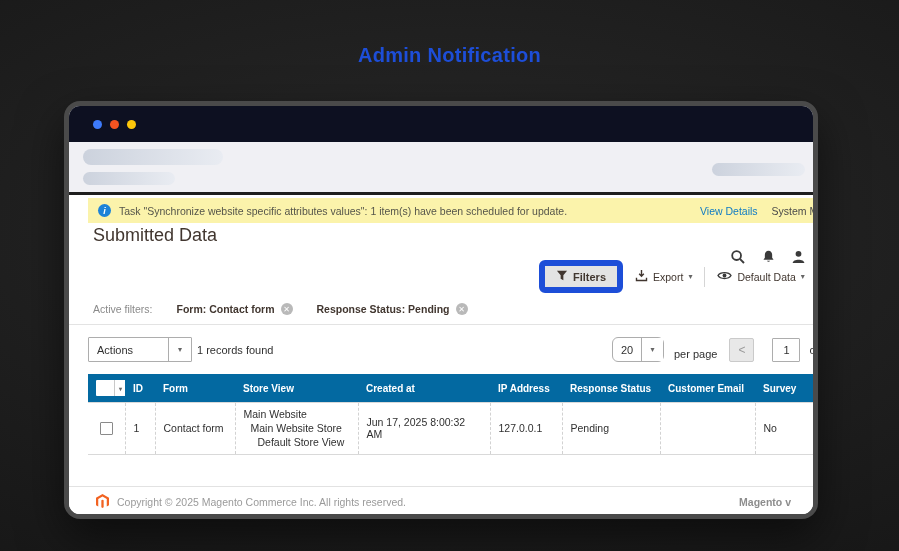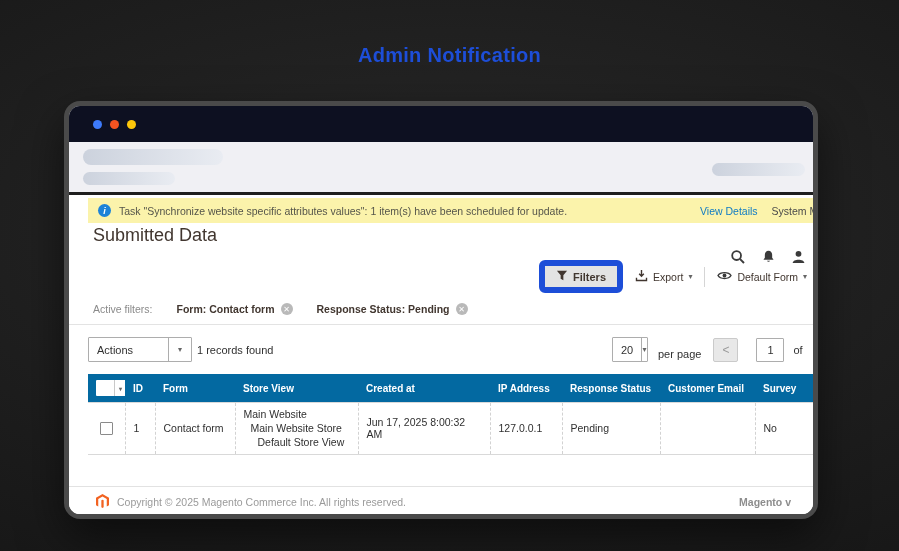--- a/index.html
+++ b/index.html
@@ -64,21 +64,21 @@
   
   .controls-row { position:relative; margin:12px 0 0 19px; width:740px; display:flex; align-items:center; height:25px; }
   .fake-select { display:flex; align-items:center; background:#fff; border:1px solid #adadad; border-radius:1px; height:25px; }
   .sel-label { padding:0 8px; font-size:11px; color:#303030; }
   .sel-arrow { width:23px; align-self:stretch; border-left:1px solid #adadad; display:flex;
     align-items:center; justify-content:center; font-size:8px; color:#666; background:#fff; }
   .actions-select { width:104px; }
   .actions-select .sel-label { flex:1; }
   .records-found { margin-left:5px; font-size:11px; }
   .paging { position:absolute; left:524px; top:0; display:flex; align-items:center; white-space:nowrap; }
-  .perpage-select { width:36px; }
+  .perpage-select { width:52px;border-radius:6px; }
   .perpage-select .sel-label { flex:1; }
   .perpage-label { margin:8px 12px 0 10px; font-size:11px; }
   .page-prev { width:25px; height:24px; background:#e8e8e8; border:1px solid #cacaca; border-radius:2px;
     color:#9a9a9a; display:flex; align-items:center; justify-content:center; font-size:12px; margin-right:18px; }
   .page-input { width:28px; height:24px; border:1px solid #adadad; border-radius:1px; text-align:center;
     font-size:11px; font-family:"Liberation Sans",sans-serif; color:#303030; }
   .of-label { margin-left:9px; font-size:11px; }
   
   .grid-table { margin:12px 0 0 19px; width:740px; border-collapse:collapse; table-layout:fixed; }
   .grid-table th { background:#0369a1; color:#fff; font-size:10px; font-weight:bold; text-align:left;
@@ -176,21 +176,21 @@
         <span class="caret">▾</span>
       </div>
       <div class="tb-sep"></div>
       <div class="tb-group" style="margin-left:0">
         <span>
           <svg width="15" height="11" viewBox="0 0 15 11">
               <path d="M1 5.5 C3.2 1.6 11.8 1.6 14 5.5 C11.8 9.4 3.2 9.4 1 5.5 Z" fill="none" stroke="#3a3a3a" stroke-width="1.4"></path>
               <circle cx="7.5" cy="5.5" r="1.9" fill="#3a3a3a"></circle>
             </svg>
         </span>
-        <span>Default Form</span>
+        <span>Default Data</span>
         <span class="caret">▾</span>
       </div>
       <div class="tb-sep"></div>
 
     </div>
 
     <div class="filters-row">
       <span class="af-label">Active filters:</span>
       <span class="chip">
         <span>Form: Contact form</span>

